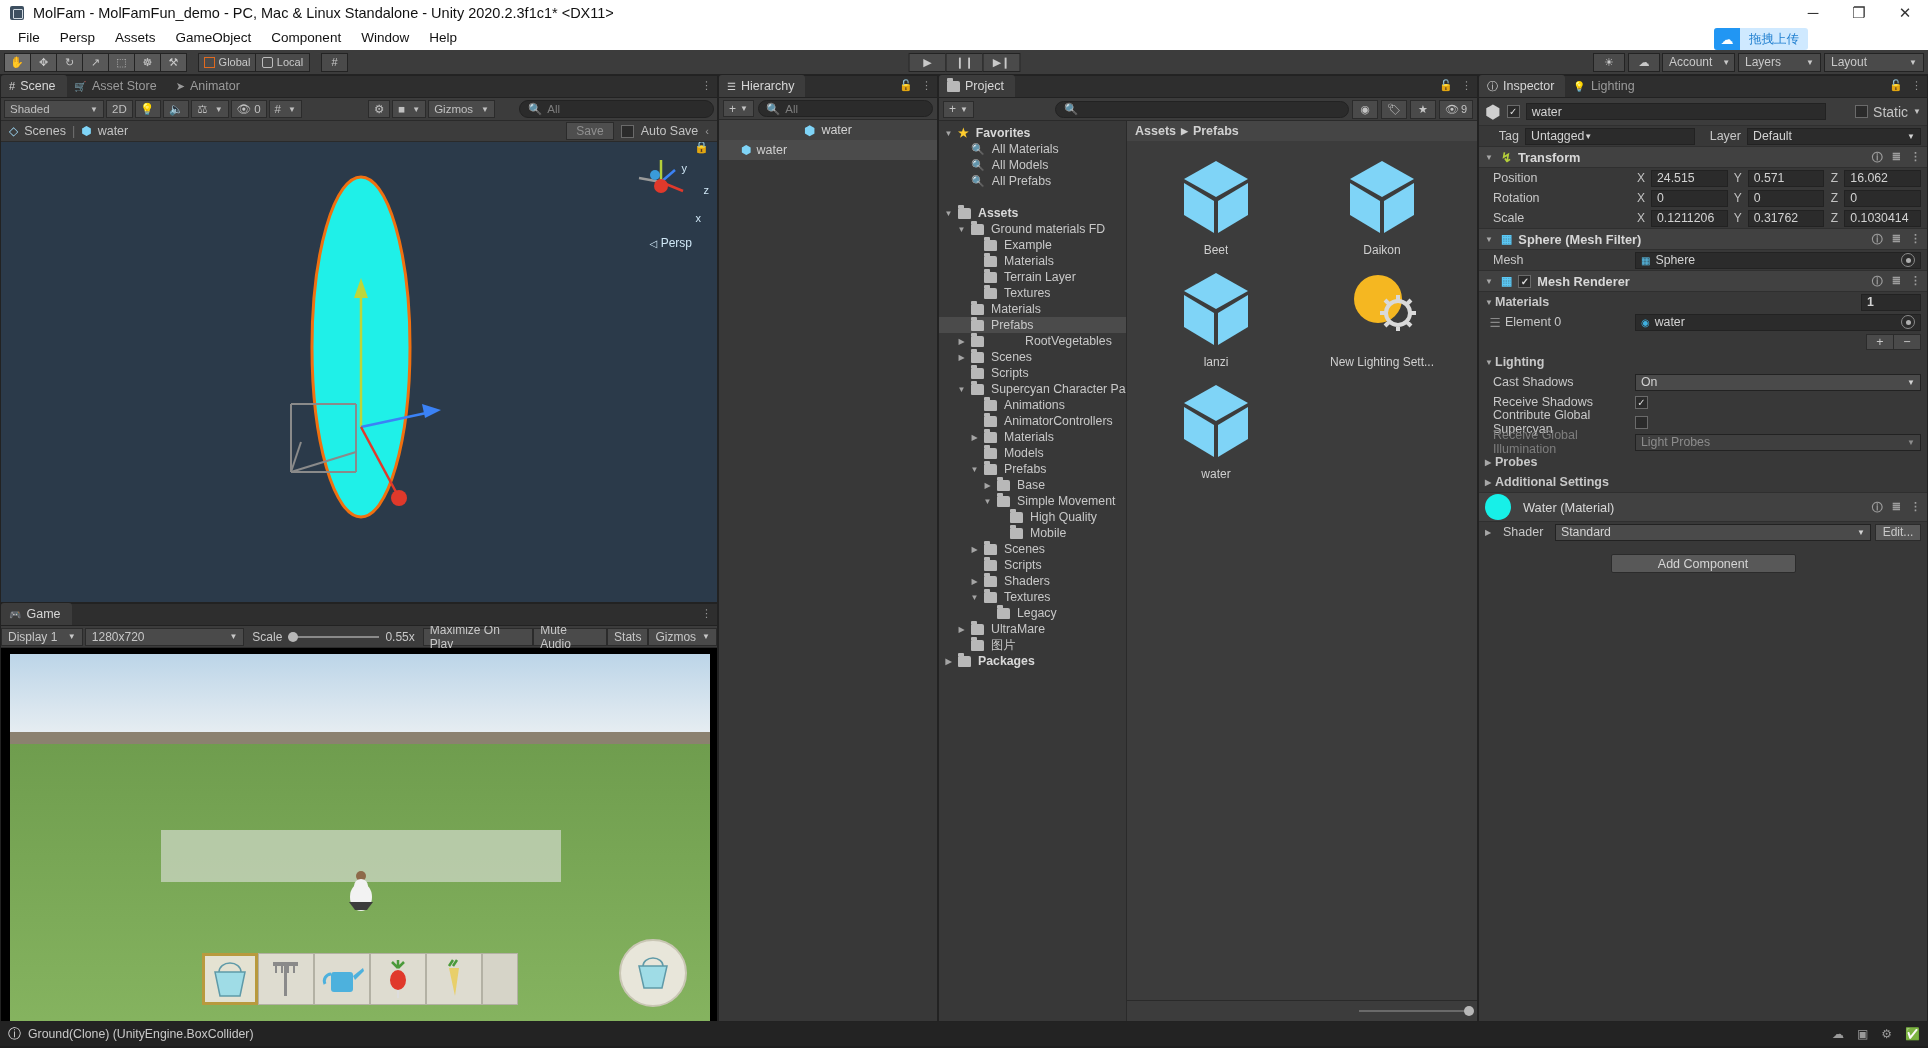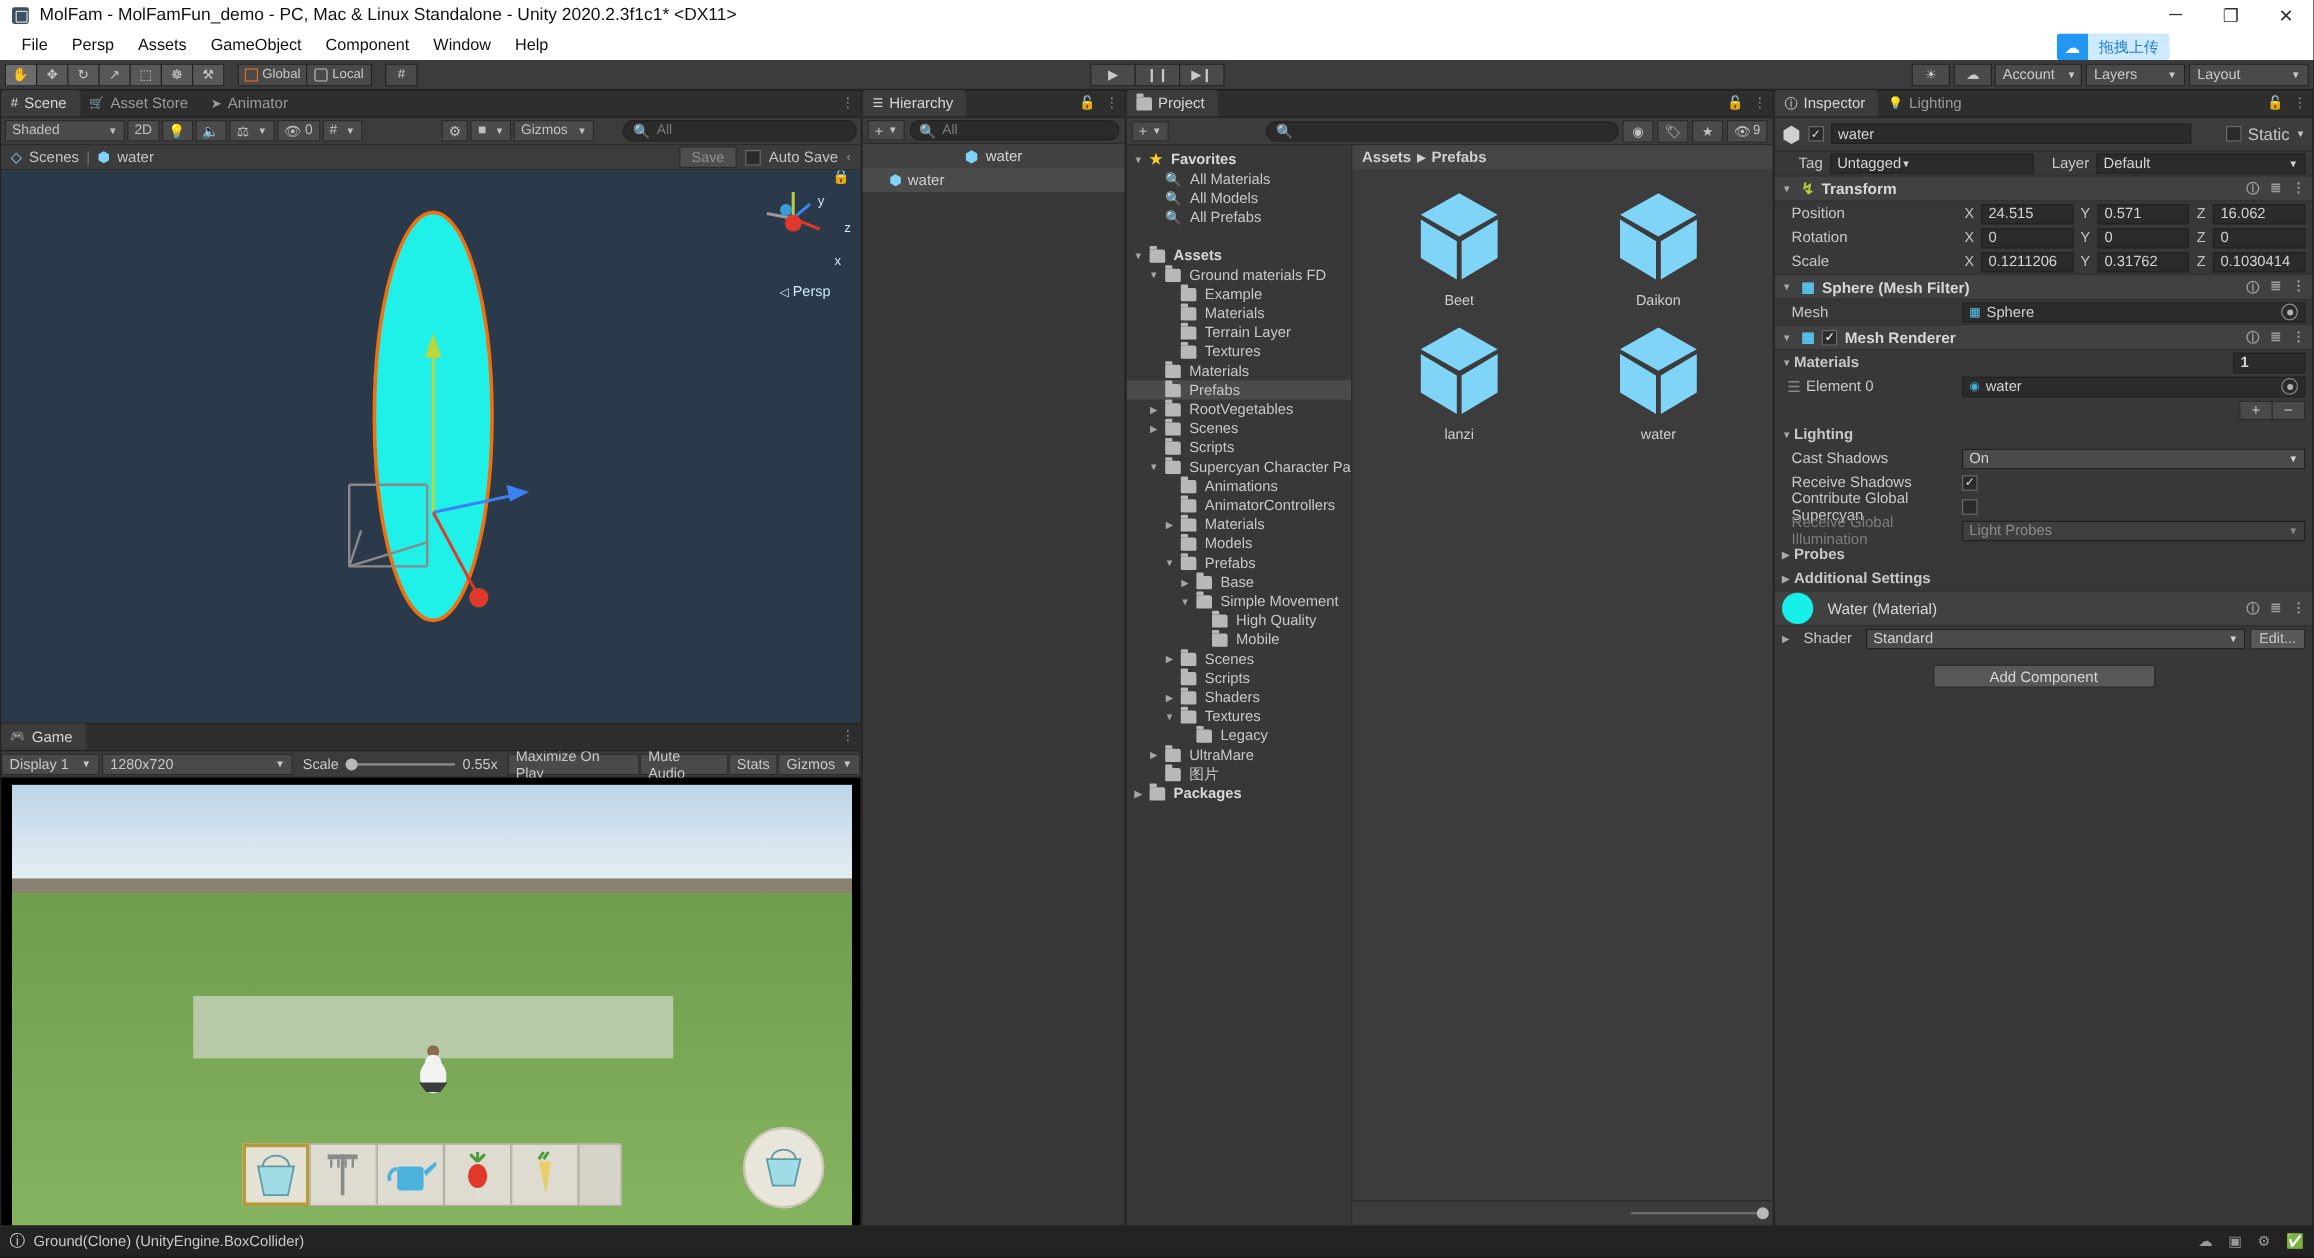--- a/index.html
+++ b/index.html
@@ -562,21 +562,21 @@
             <span style="padding-left: 3px;">Materials</span>
           </div>
           <div class="trow sel" style="padding-left: 17px;">
             <span class="tw"></span>
             <span class="folder"></span>
             <span style="padding-left: 3px;">Prefabs</span>
           </div>
           <div class="trow" style="padding-left: 17px;">
             <span class="tw">▶</span>
             <span class="folder"></span>
-            <span style="padding-left: 3px;">RootVegetables</span>
+            <span style="padding-left: 3px; margin-left: 34px;">RootVegetables</span>
           </div>
           <div class="trow" style="padding-left: 17px;">
             <span class="tw">▶</span>
             <span class="folder"></span>
             <span style="padding-left: 3px;">Scenes</span>
           </div>
           <div class="trow" style="padding-left: 17px;">
             <span class="tw"></span>
             <span class="folder"></span>
             <span style="padding-left: 3px;">Scripts</span>
@@ -698,20 +698,27 @@
             <div class="asset">
               <svg width="84" height="84">
                 <polygon points="42,6 74,24 42,42 10,24" fill="#7fd4f7"></polygon>
                 <polygon points="10,28 40,46 40,78 10,60" fill="#7fd4f7"></polygon>
                 <polygon points="74,28 44,46 44,78 74,60" fill="#7fd4f7"></polygon>
               </svg>
               <div class="alabel">lanzi</div>
             </div>
             <div class="asset">
               <svg width="84" height="84">
+                <circle cx="38" cy="32" r="24" fill="#f5b721"></circle>
+                <path d="M58 46 m-12 0 a12 12 0 1 0 24 0 a12 12 0 1 0 -24 0 M58 34 l0 -6 M58 58 l0 6 M46 46 l-6 0 M70 46 l6 0 M49 37 l-4 -4 M67 55 l4 4 M67 37 l4 -4 M49 55 l-4 4" stroke="#d9d9d9" stroke-width="4" fill="none"></path>
+              </svg>
+              <div class="alabel">New Lighting Sett...</div>
+            </div>
+            <div class="asset">
+              <svg width="84" height="84">
                 <polygon points="42,6 74,24 42,42 10,24" fill="#7fd4f7"></polygon>
                 <polygon points="10,28 40,46 40,78 10,60" fill="#7fd4f7"></polygon>
                 <polygon points="74,28 44,46 44,78 74,60" fill="#7fd4f7"></polygon>
               </svg>
               <div class="alabel">water</div>
             </div>
           </div>
         <div id="pslider">
           <div class="track">
             <div class="knob"></div>

